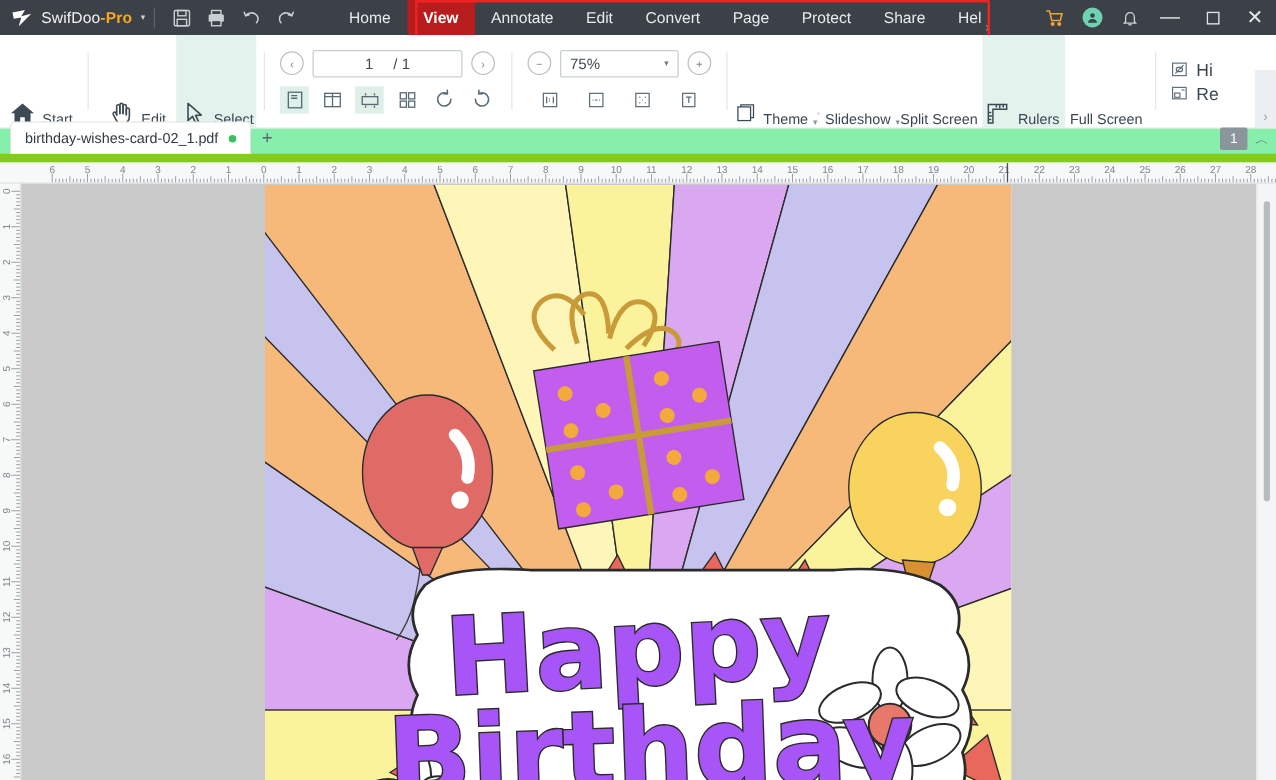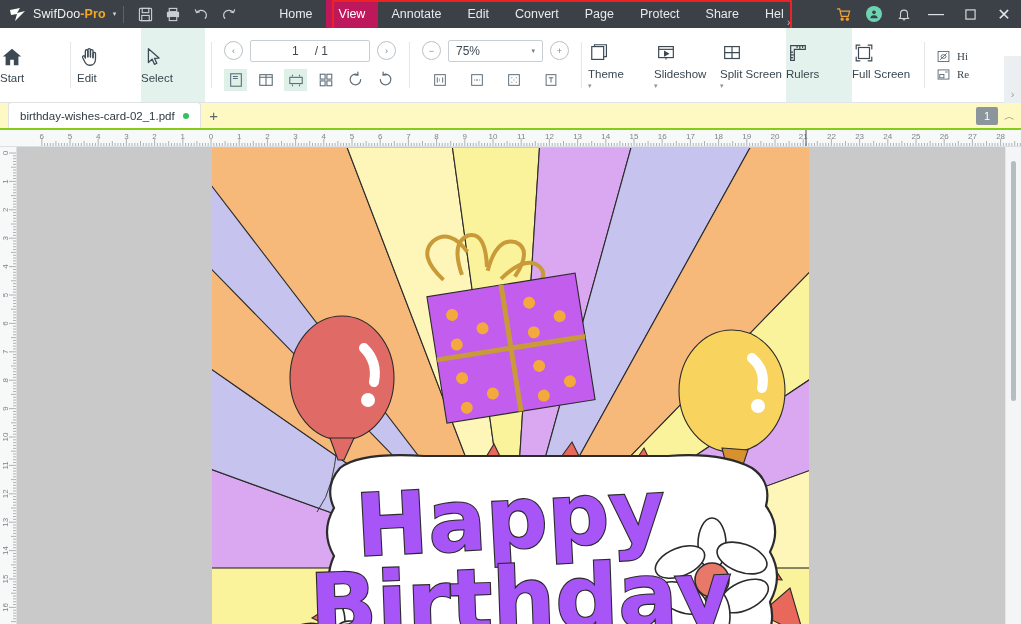--- a/index.html
+++ b/index.html
@@ -22,40 +22,40 @@
   .tb-sep { width: 1px; height: 17px; background: #5c6268; margin: 0 7px; }
   .tb-ico {
     width: 28px; height: 26px; display: flex; align-items: center; justify-content: center;
     color: #c9ced2;
   }
   .menu-wrap { display: flex; align-items: flex-end; margin-left: 23px; height: 28px; }
   .menu-item {
     font-size: 12.5px; color: #e8eaec; padding: 0 13px; height: 28px;
     display: flex; align-items: center; white-space: nowrap;
   }
-  .menu-item.active { background: #be185d; color: #ffffff; }
+  .menu-item.active { background: #b91c1c; color: #ffffff; font-weight: bold; }
   .menu-item.clip { overflow: hidden; width: 32px; padding-right: 0; }
   .menu-chev { color: #b9bec2; font-size: 10px; padding: 0 3px; }
   .right-icons { margin-left: auto; display: flex; align-items: center; height: 28px; }
   .ri { width: 30px; height: 28px; display: flex; align-items: center; justify-content: center; color: #cfd3d6; }
   .avatar-circ { width: 16px; height: 16px; border-radius: 50%; background: #6dd3b0; display:flex;align-items:center;justify-content:center;}
   .wbtn { width: 34px; height: 28px; display: flex; align-items: center; justify-content: center; color: #e3e6e8; }
   
   .annot-box {
     position: absolute; border: 2px solid #ee2222; pointer-events: none;
     left: 332px; top: 0px; width: 460px; height: 30px; border-radius: 1px;
   }
 
   
   .ribbon {
     position: absolute; top: 28px; left: 0; width: 1021px; height: 75px;
     background: #ffffff; border-bottom: 1px solid #e2e5e7; display: flex; align-items: stretch;
   }
   .rb-btn {
-    width: 64px; display: flex; flex-direction: column; align-items: flex-start;
+    width: 64px; display: flex; align-items: flex-end;
     justify-content: center; gap: 4px; color: #3d4a54; font-size: 11.5px;
   }
   .rb-btn.big { width: 66px; }
   .rb-btn.sel { background: #e3f2ec; }
   .rb-lbl { font-size: 11.5px; color: #3a4750; white-space: nowrap; }
   .rb-sub { font-size: 7px; color: #8a949b; line-height: 4px; height: 5px; }
   .vsep { width: 1px; background: #e4e7e9; margin: 14px 6px; }
 
   .navgroup { display: flex; flex-direction: column; justify-content: center; gap: 7px; padding: 0 6px; }
   .navrow { display: flex; align-items: center; gap: 7px; }
@@ -67,32 +67,32 @@
   }
   .zoombox {
     width: 95px; height: 22px; border: 1px solid #c8cfd4; border-radius: 2px;
     display: flex; align-items: center; padding: 0 7px; font-size: 12px; color: #3f4a52; background:#fff;
   }
   .zoombox .zcar { margin-left: auto; font-size: 7px; color: #6f7b83; }
   .sq-btn { width: 23px; height: 22px; display: flex; align-items: center; justify-content: center; color: #5b6b76; }
   .sq-btn.sel { background: #dff0e8; }
 
   .ovf-col { display: flex; flex-direction: column; justify-content: center; gap: 3px; padding-left: 4px; }
-  .ovf-row { display: flex; align-items: center; gap: 5px; font-size: 11px; color: #3a4750; font-family: Liberation Serif, serif; }
+  .ovf-row { display: flex; align-items: center; gap: 5px; font-size: 14px; color: #3a4750; }
   .ovf-clip { width: 46px; overflow: hidden; white-space: nowrap; }
   .ovf-chev {
     position: absolute; right: 0; top: 28px; width: 17px; height: 75px;
     background: #eceff1; display: flex; align-items: center; justify-content: center;
     color: #97a1a8; font-size: 11px;
   }
 
   
   .tabbar {
     position: absolute; top: 103px; left: 0; width: 1021px; height: 27px;
-    background: #fef9c3; border-bottom: 2px solid #84cc16; display: flex; align-items: flex-end;
+    background: #86efac; border-bottom: 7px solid #84cc16; display: flex; align-items: flex-end;
   }
   .doctab {
     height: 26px; margin-left: 8px; padding: 0 11px; background: #fff;
     border: 1px solid #dfe3e5; border-bottom: none; border-radius: 4px 4px 0 0;
     display: flex; align-items: center; gap: 8px; font-size: 11.5px; color: #2f3a42;
   }
   .dot { width: 6px; height: 6px; border-radius: 50%; background: #35c15e; }
   .newtab { width: 26px; height: 26px; display: flex; align-items: center; justify-content: center; color: #5a666e; font-size: 15px; }
   .pagebadge {
     margin-left: auto; margin-right: 6px; margin-bottom: 3px; display: flex; align-items: center; gap: 6px;

